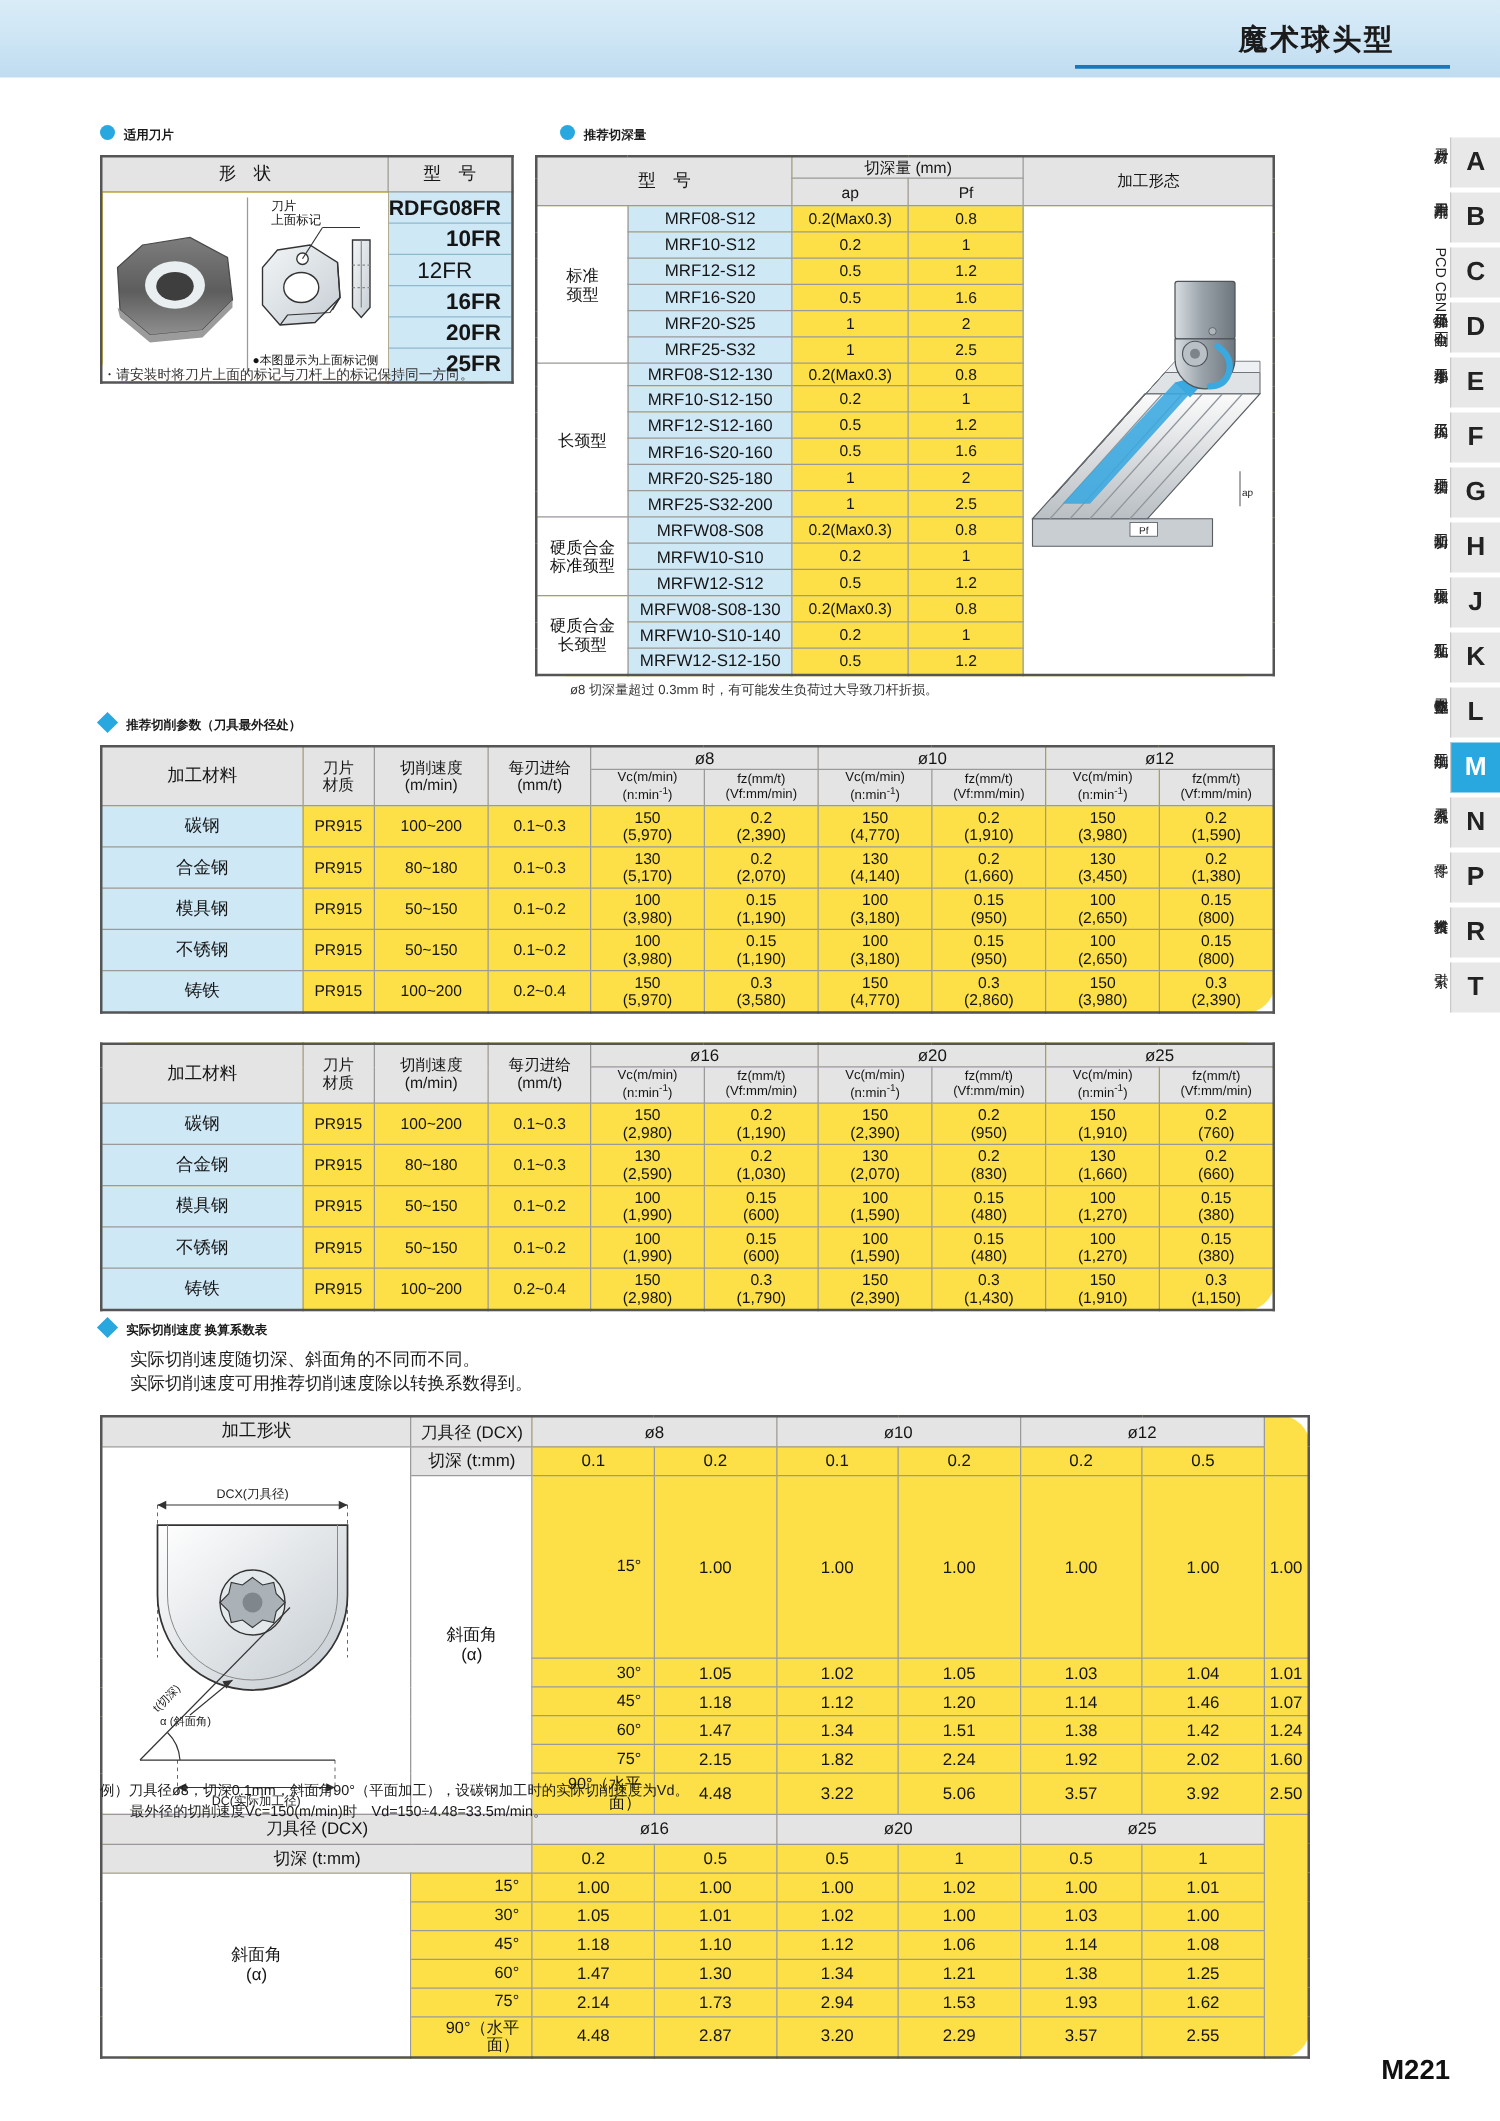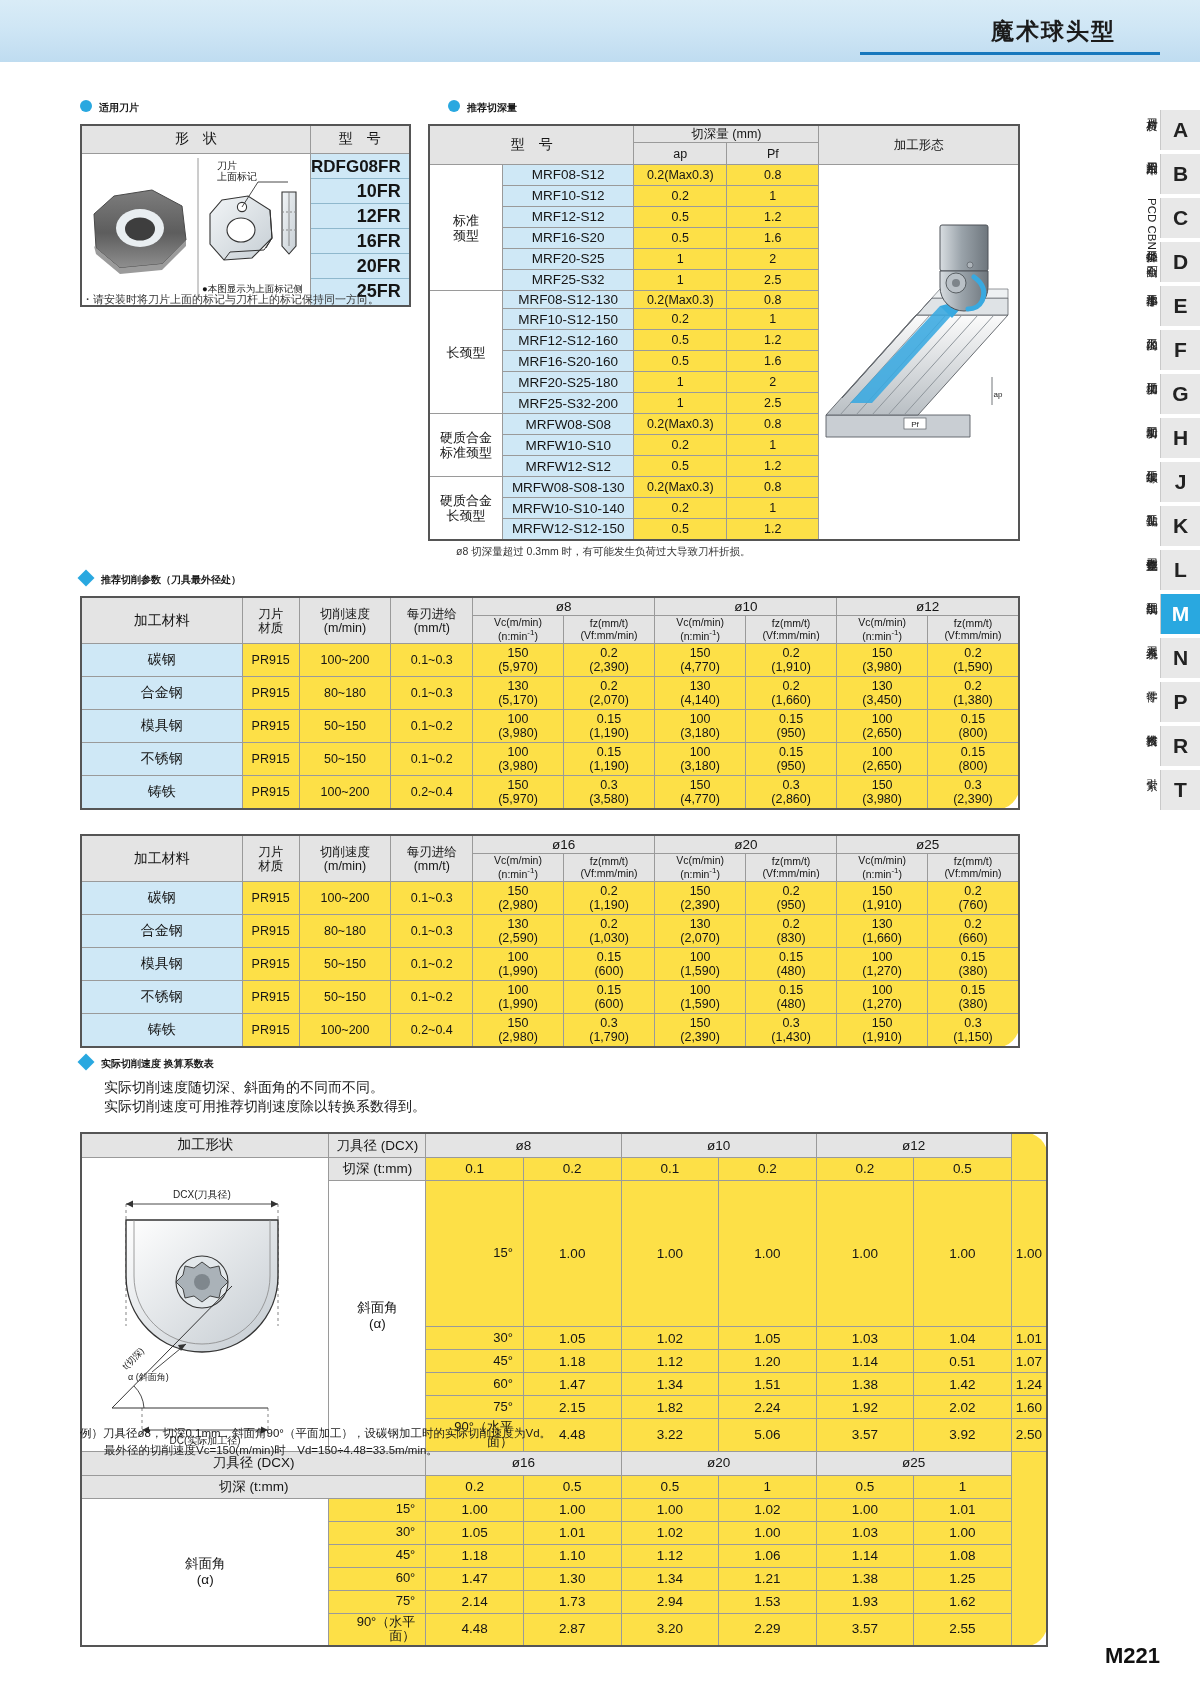--- a/index.html
+++ b/index.html
@@ -206,21 +206,21 @@
       <div style="position:absolute; left:135px; top:6px; font-size:10px; line-height:11.5px; text-align:left;">
         <div>刀片</div>
         <div>上面标记</div>
       </div>
       <div style="position:absolute; left:120px; top:130px; font-size:9.5px; white-space:nowrap;">●本图显示为上面标记侧</div>
     </td>
     <td class="cellblue" style="padding:0;">
       <div id="insert-models">
             <div style="height: 25px; line-height: 25px; font-weight: bold; font-size: 17px; text-align: right; padding-right: 8px; border-bottom: 1px solid rgb(143, 184, 205);">RDFG08FR</div>
             <div style="height: 25px; line-height: 25px; font-weight: bold; font-size: 18px; text-align: right; padding-right: 8px; border-bottom: 1px solid rgb(143, 184, 205);">10FR</div>
-            <div style="height: 25px; line-height: 25px; font-weight: bold; font-size: 18px; text-align: right; padding-right: 8px; border-bottom: 1px solid rgb(143, 184, 205);">12FR</div>
+            <div style="height: 25px; line-height: 25px; font-weight: normal; font-size: 18px; text-align: center; padding-right: 8px; border-bottom: 1px solid rgb(143, 184, 205);">12FR</div>
             <div style="height: 25px; line-height: 25px; font-weight: bold; font-size: 18px; text-align: right; padding-right: 8px; border-bottom: 1px solid rgb(143, 184, 205);">16FR</div>
             <div style="height: 25px; line-height: 25px; font-weight: bold; font-size: 18px; text-align: right; padding-right: 8px; border-bottom: 1px solid rgb(143, 184, 205);">20FR</div>
             <div style="height: 25px; line-height: 25px; font-weight: bold; font-size: 18px; text-align: right; padding-right: 8px;">25FR</div>
           </div>
     </td>
   </tr>
 </tbody>
   </table>
 
 <div class="note" style="left:82px; top:292px;">・请安装时将刀片上面的标记与刀杆上的标记保持同一方向。</div>
@@ -635,21 +635,21 @@
         <td style="font-size:13.5px;">1.03</td>
         <td style="font-size:13.5px;">1.04</td>
         <td style="font-size:13.5px;">1.01</td>
       </tr>
       <tr>
         <td style="font-size:13px;height:23px;text-align:right;padding-right:10px;">45°</td>
         <td style="font-size:13.5px;">1.18</td>
         <td style="font-size:13.5px;">1.12</td>
         <td style="font-size:13.5px;">1.20</td>
         <td style="font-size:13.5px;">1.14</td>
-        <td style="font-size:13.5px;">0.51</td>
+        <td style="font-size:13.5px;">1.46</td>
         <td style="font-size:13.5px;">1.07</td>
       </tr>
       <tr>
         <td style="font-size:13px;height:23px;text-align:right;padding-right:10px;">60°</td>
         <td style="font-size:13.5px;">1.47</td>
         <td style="font-size:13.5px;">1.34</td>
         <td style="font-size:13.5px;">1.51</td>
         <td style="font-size:13.5px;">1.38</td>
         <td style="font-size:13.5px;">1.42</td>
         <td style="font-size:13.5px;">1.24</td>

